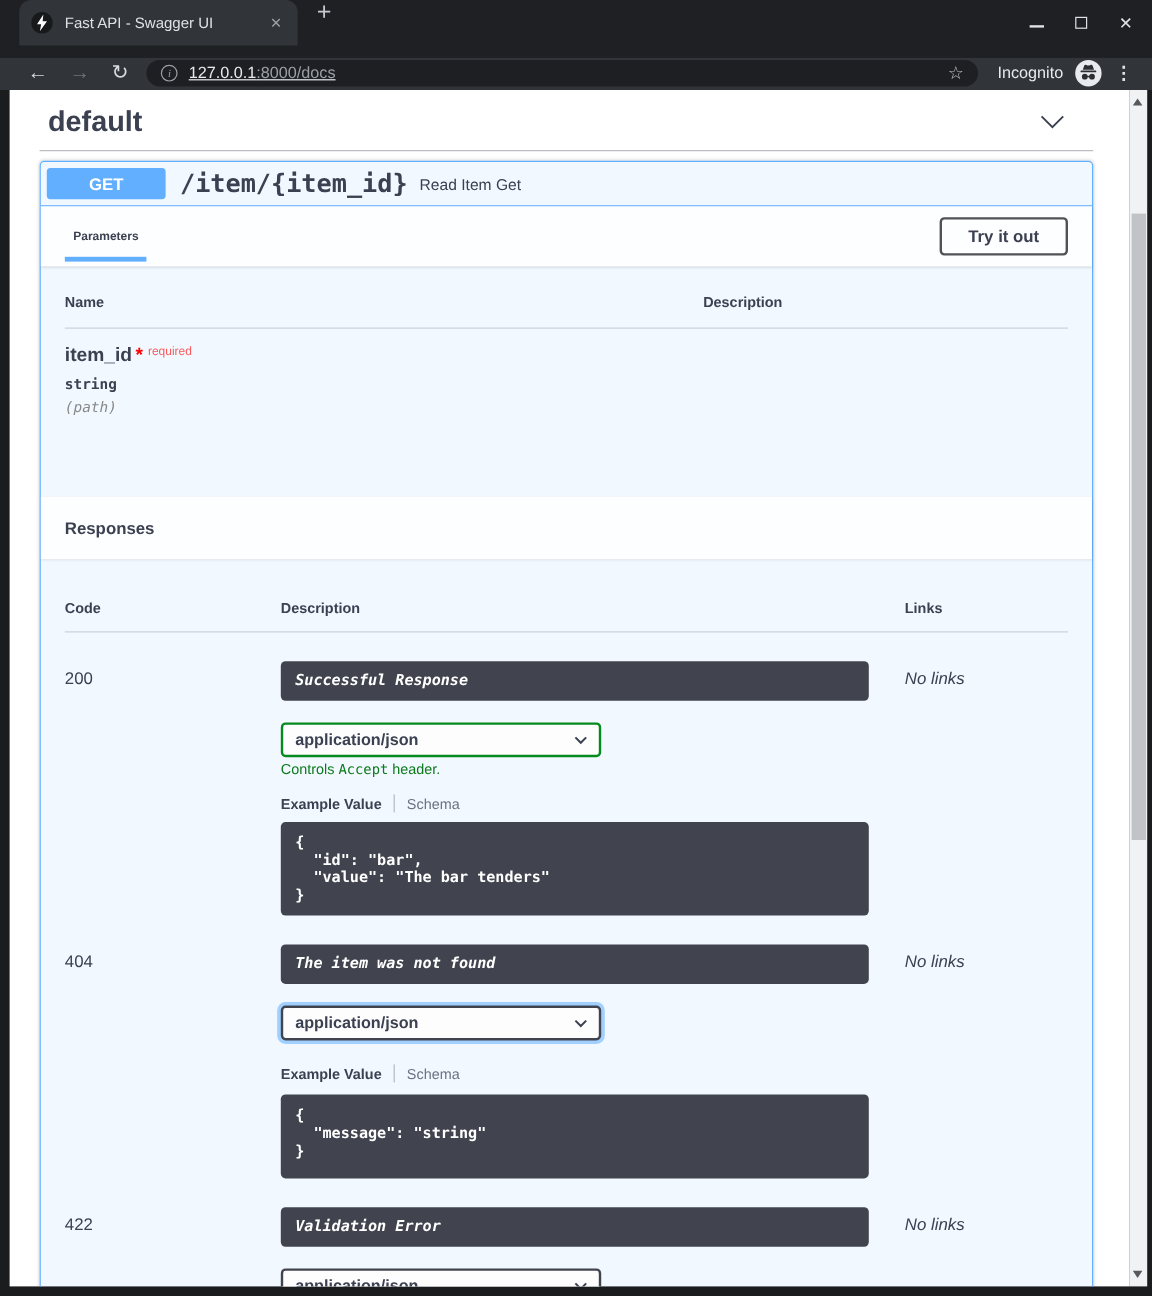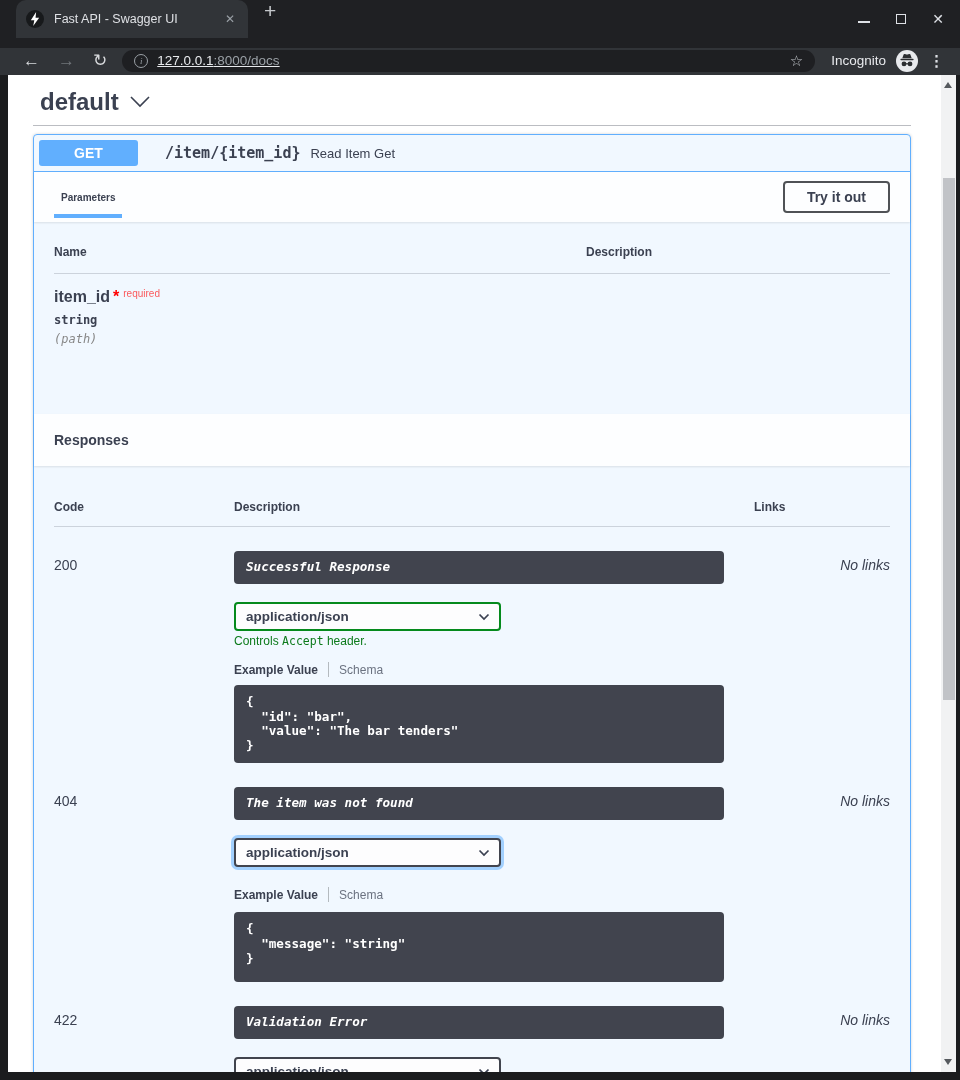--- a/index.html
+++ b/index.html
@@ -35,29 +35,29 @@
   .page-shell { flex:1; display:flex; background:#1b1c1e; padding:0 4px 8px 8px; }
   .page { width:933px; height:997px; background:#fff; overflow:hidden; flex:none; }
   .vscroll { width:15px; height:997px; background:#f1f2f3; position:relative; flex:none; }
   .sb-up, .sb-down { position:absolute; left:3px; width:0; height:0; border-left:4.5px solid transparent; border-right:4.5px solid transparent; cursor:pointer; }
   .sb-up { top:7px; border-bottom:6px solid #565a5e; }
   .sb-down { bottom:7px; border-top:6px solid #565a5e; }
   .sb-thumb { position:absolute; top:103px; left:1.5px; width:12px; height:522px; background:#c1c3c7; cursor:pointer; }
 
   
   .sw { padding:12px 30px 0 25px; color:#3b4151; }
-  .sec-head { display:flex; justify-content:flex-start; align-items:center; height:30px; padding-left:7px; cursor:pointer;gap:10px; }
+  .sec-head { display:flex; justify-content:space-between; align-items:center; height:30px; padding-left:7px; cursor:pointer;gap:10px; }
   .sec-title { font-size:24px; font-weight:600; }
   .sec-chev { margin-right:23px; }
   .sec-hr { border:none; border-top:1px solid rgba(59,65,81,.35); margin-top:8px; }
 
   .opblock { margin-top:8px; border:1px solid #61affe; border-radius:4px 4px 0 0; background:rgba(97,175,254,.09); box-shadow:0 0 3px rgba(0,0,0,.18); }
   .op-summary { height:37px; display:flex; align-items:center; padding:0 10px 0 5px; border-bottom:1px solid #61affe; cursor:pointer; }
   .method { background:#61affe; color:#fff; font-weight:700; font-size:14px; border-radius:3px; min-width:99px; text-align:center; padding:5px 0; }
-  .op-path { font-family:"DejaVu Sans Mono", monospace; font-weight:700; font-size:15px; margin-left:27px; }
+  .op-path { font-family:"DejaVu Sans Mono", monospace; font-weight:700; font-size:21px; margin-left:12px; }
   .op-desc { font-size:13px; margin-left:10px; color:#3b4151; }
 
   .sec-hdr { display:flex; justify-content:space-between; align-items:center; height:50px; padding:0 20px; background:rgba(255,255,255,.82); box-shadow:0 1px 2px rgba(0,0,0,.1); }
   .sec-hdr.responses { height:52px; }
   .tab-param { font-size:10px; font-weight:700; padding:0 7px; position:relative; }
   .tab-param::after { content:""; position:absolute; left:0; right:0; bottom:-15px; height:4px; background:#61affe; }
   .hdr-title { font-size:14px; font-weight:600; }
   .btn-try { border:2px solid #4f5256; border-radius:4px; background:transparent; padding:6px 22px; font-weight:700; font-size:14px; color:#3b4151; font-family:inherit; cursor:pointer; }
 
   .param-body { padding:15px 20px 0; }
@@ -68,21 +68,21 @@
   .p-star { color:#f00; margin-left:3px; }
   .p-req { color:rgba(255,0,0,.65); font-size:10px; position:relative; top:-5px; margin-left:4px; font-weight:400; }
   .p-type { font-family:"DejaVu Sans Mono", monospace; font-weight:700; font-size:12px; margin-top:7px; }
   .p-in { font-family:"DejaVu Sans Mono", monospace; font-style:italic; font-size:12px; color:#888; margin-top:5px; }
 
   .resp-body { padding:20px 20px 0; }
   .grid-r { display:grid; grid-template-columns:180px 520px 1fr; }
   .rhead { padding:14px 0 12px; border-bottom:1px solid rgba(59,65,81,.2); font-size:12px; font-weight:700; }
   .resp-row { margin-top:24px; }
   .r-code { font-size:14px; padding-top:6px; }
-  .r-links { font-size:14px; font-style:italic; padding-top:6px;text-align:right; }
+  .r-links { font-size:14px; font-style:italic; padding-top:6px; }
   .desc-box { width:490px; height:33px; background:#41444e; color:#fff; border-radius:4px; padding:8px 12px; font-family:"DejaVu Sans Mono", monospace; font-size:12.6px; font-weight:700; font-style:italic; overflow:hidden; }
   .sel-wrap { position:relative; width:267px; margin-top:18px; }
   .mt-select { width:100%; height:29px; appearance:none; -webkit-appearance:none; -moz-appearance:none; border-radius:4px; background:#fdfdfe; font-weight:700; font-size:13.5px; color:#3b4151; padding:0 30px 0 10px; font-family:inherit; cursor:pointer; }
   .sel-green { border:2px solid #058a1d; }
   .sel-focus { border:2px solid #41444e; box-shadow:0 0 0 3px rgba(97,175,254,.55); }
   .sel-plain { border:2px solid #41444e; }
   .sel-chev { position:absolute; right:11px; top:50%; transform:translateY(-50%); pointer-events:none; }
   .accept-note { margin-top:3px; font-size:12px; color:#0c7a1b; }
   .accept-note code { font-family:"DejaVu Sans Mono", monospace; font-size:11.5px; }
   .ex-tabs { margin-top:14px; display:flex; align-items:center; font-size:12px; }

